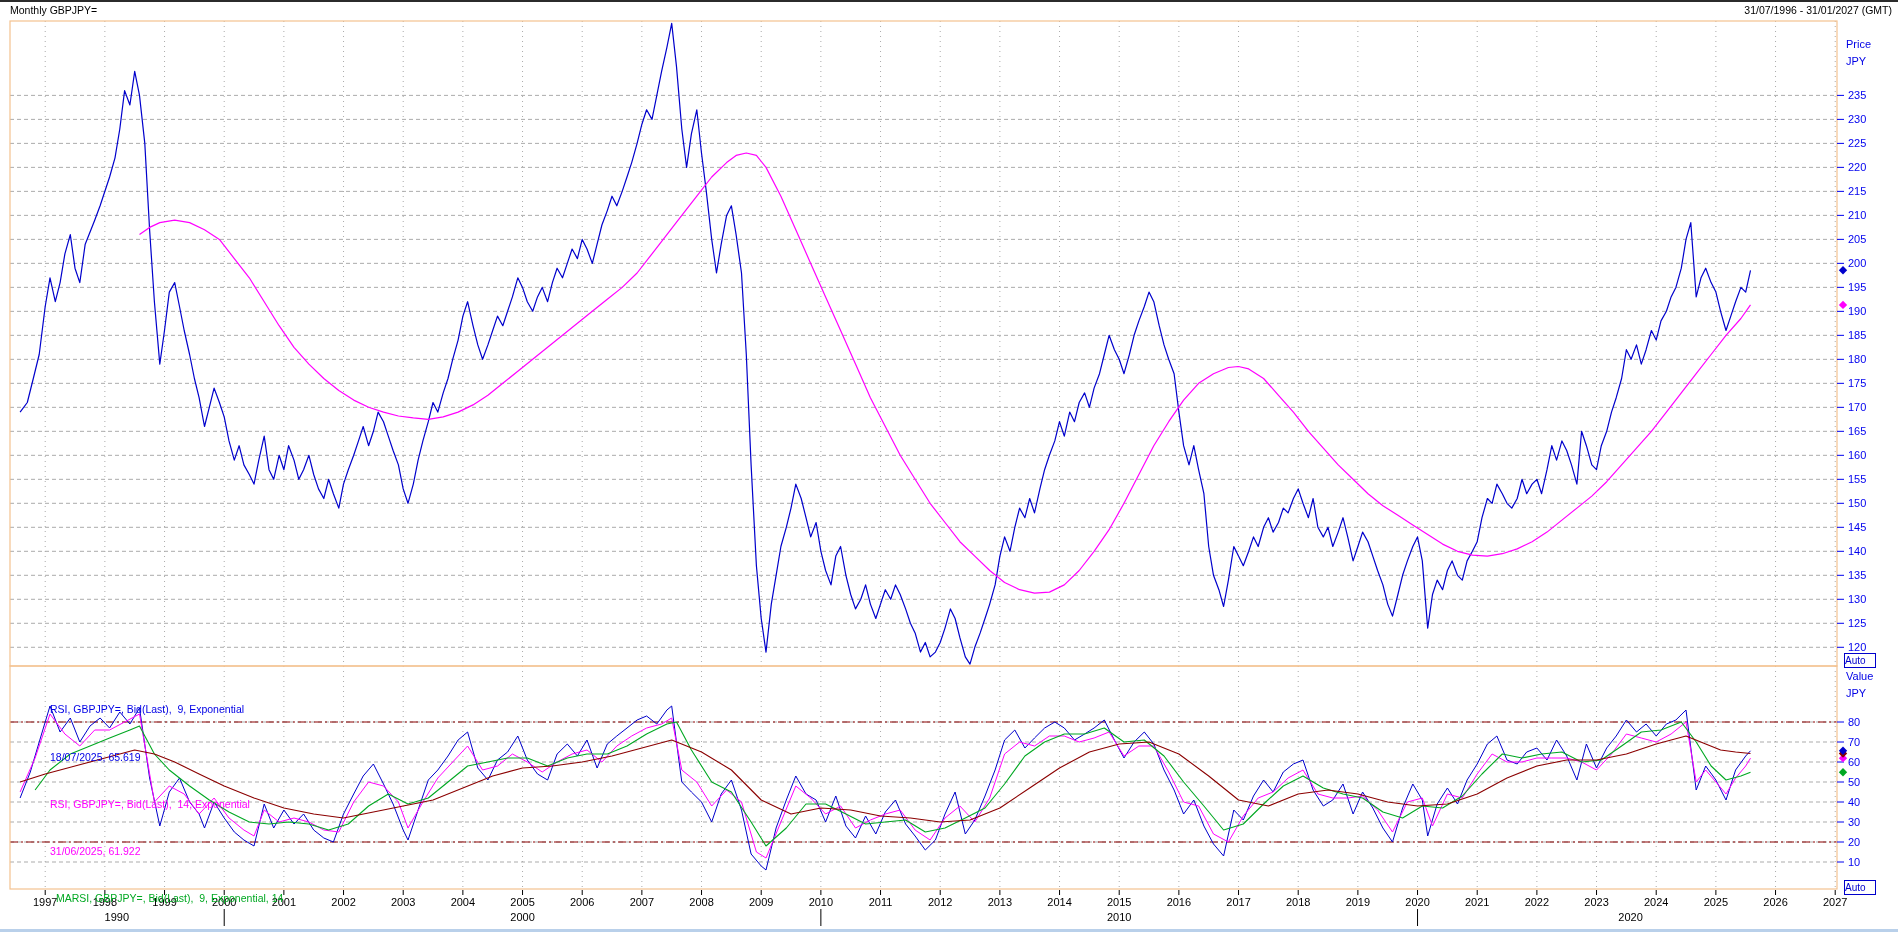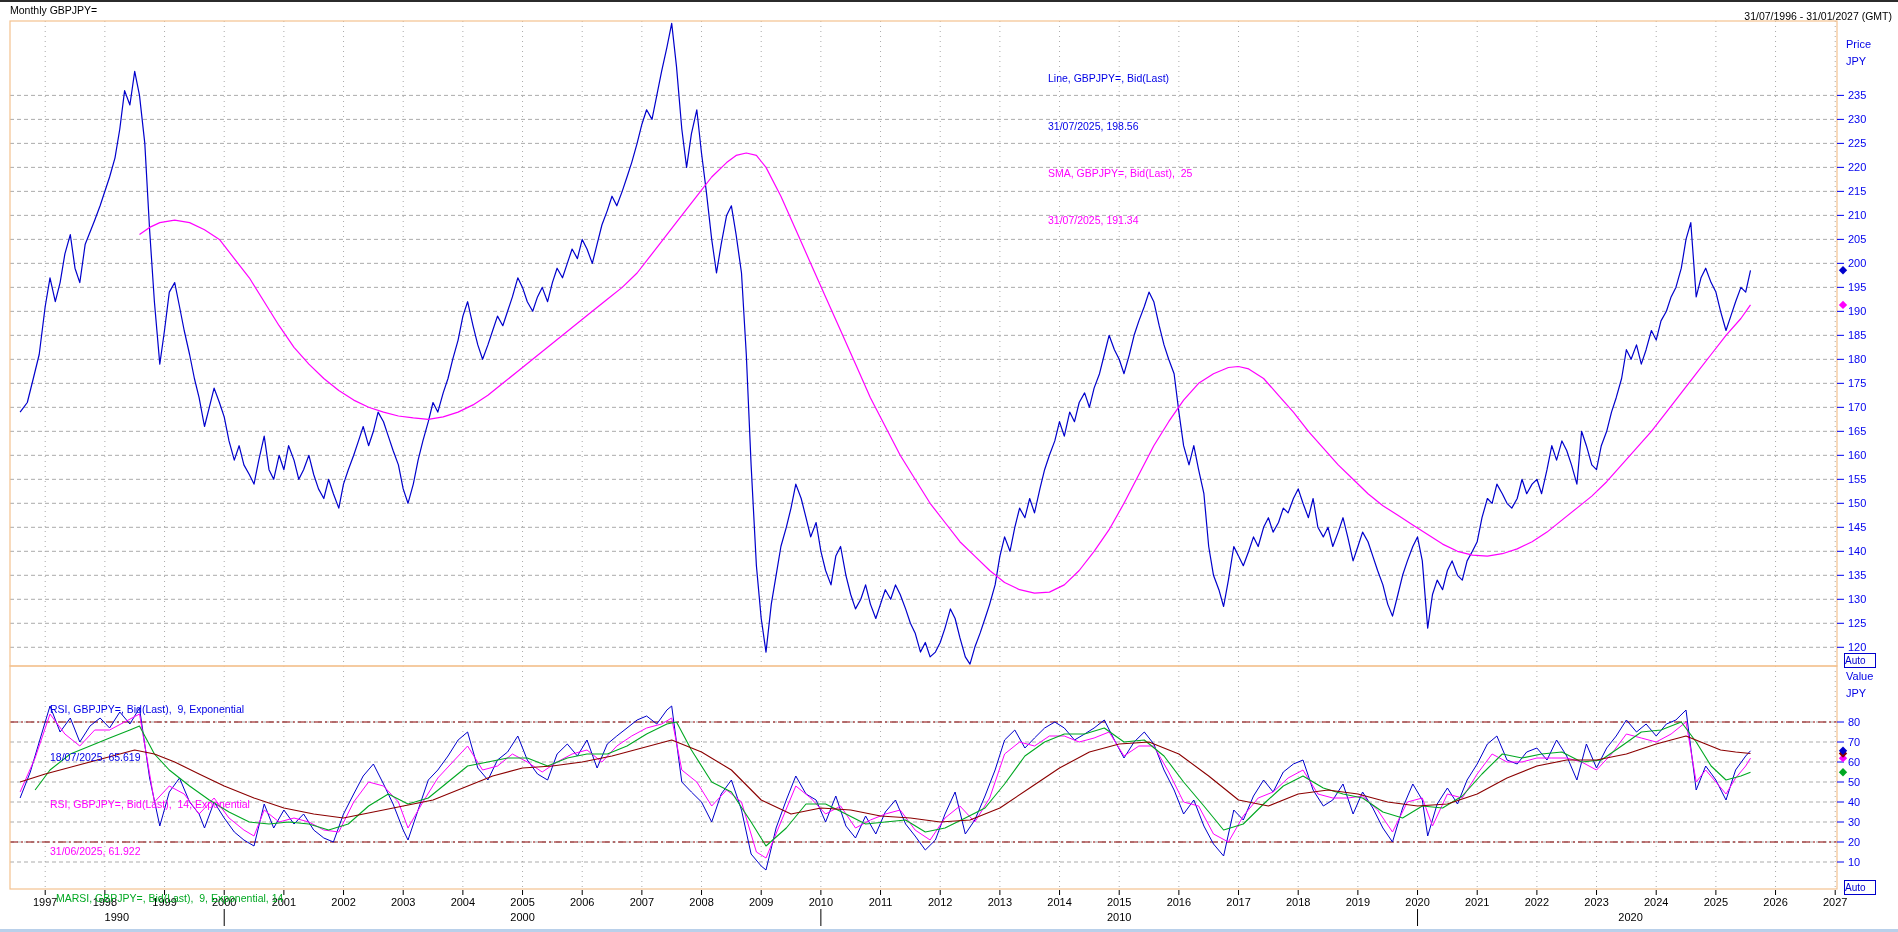--- a/index.html
+++ b/index.html
@@ -2,21 +2,21 @@
 <html><head>
 <meta charset="utf-8">
 <style>
   html,body{margin:0;padding:0;background:#fff;}
   .screen{position:relative;width:1898px;height:932px;background:#fff;overflow:hidden;
           font-family:"Liberation Sans",sans-serif;}
   .top-edge{position:absolute;top:0;left:0;right:0;height:2px;background:#2b2b2b;}
   .bottom-edge{position:absolute;bottom:0;left:0;right:0;height:3px;background:#b9d0ea;}
   .topbar{position:absolute;top:2px;left:0;right:0;height:34px;font-size:10.5px;color:#000;}
   .title-left{position:absolute;left:10px;top:2px;}
-  .title-right{position:absolute;right:6px;top:8px;}
+  .title-right{position:absolute;right:6px;top:2px;}
   #chart-svg{position:absolute;left:0;top:0;}
   .legend{position:absolute;font-size:10.5px;line-height:15.7px;white-space:pre;}
   .main-legend{left:1048px;top:40px;}
   .rsi-legend{left:50px;top:671px;}
   .c-blue{color:#0000e6;}
   .c-mag{color:#ff00ff;}
   .c-green{color:#00a822;padding-left:6px;}
   .axis-title{position:absolute;font-size:11px;color:#0000e6;line-height:17px;}
   .at-main{left:1846px;top:36px;}
   .at-rsi{left:1846px;top:668px;}
@@ -253,26 +253,20 @@
       <text x="1119.2073807968638" y="921" fill="#000" font-size="11" font-family="Liberation Sans, sans-serif" text-anchor="middle">2010</text>
       <text x="1630.5525800130604" y="921" fill="#000" font-size="11" font-family="Liberation Sans, sans-serif" text-anchor="middle">2020</text>
       <path d="M1843 266.065625 L1847.2 270.265625 L1843 274.465625 L1838.8 270.265625 Z" fill="#0000cc"></path>
       <path d="M1843 300.71517857142857 L1847.2 304.91517857142856 L1843 309.11517857142854 L1838.8 304.91517857142856 Z" fill="#ff00ff"></path>
       <path d="M1843 753.9559999999999 L1847.2 758.156 L1843 762.356 L1838.8 758.156 Z" fill="#ff00ff"></path>
       <path d="M1843 749.342 L1847.2 753.542 L1843 757.7420000000001 L1838.8 753.542 Z" fill="#8b0000"></path>
       <path d="M1843 746.5619999999999 L1847.2 750.762 L1843 754.962 L1838.8 750.762 Z" fill="#0000cc"></path>
       <path d="M1843 768.044 L1847.2 772.244 L1843 776.4440000000001 L1838.8 772.244 Z" fill="#00a822"></path>
     </svg>
 
-  <div class="legend main-legend">
-    <div class="c-blue">Line, GBPJPY=, Bid(Last)</div>
-    <div class="c-blue">31/07/2025, 198.56</div>
-    <div class="c-mag">SMA, GBPJPY=, Bid(Last),  25</div>
-    <div class="c-mag">31/07/2025, 191.34</div>
-  </div>
 
   <div class="legend rsi-legend">
     <div class="c-blue">RSI, GBPJPY=, Bid(Last),  9, Exponential</div>
     <div class="c-blue">18/07/2025, 65.619</div>
     <div class="c-mag">RSI, GBPJPY=, Bid(Last),  14, Exponential</div>
     <div class="c-mag">31/06/2025, 61.922</div>
     <div class="c-green">MARSI, GBPJPY=, Bid(Last),  9, Exponential, 14</div>
     
     
     

